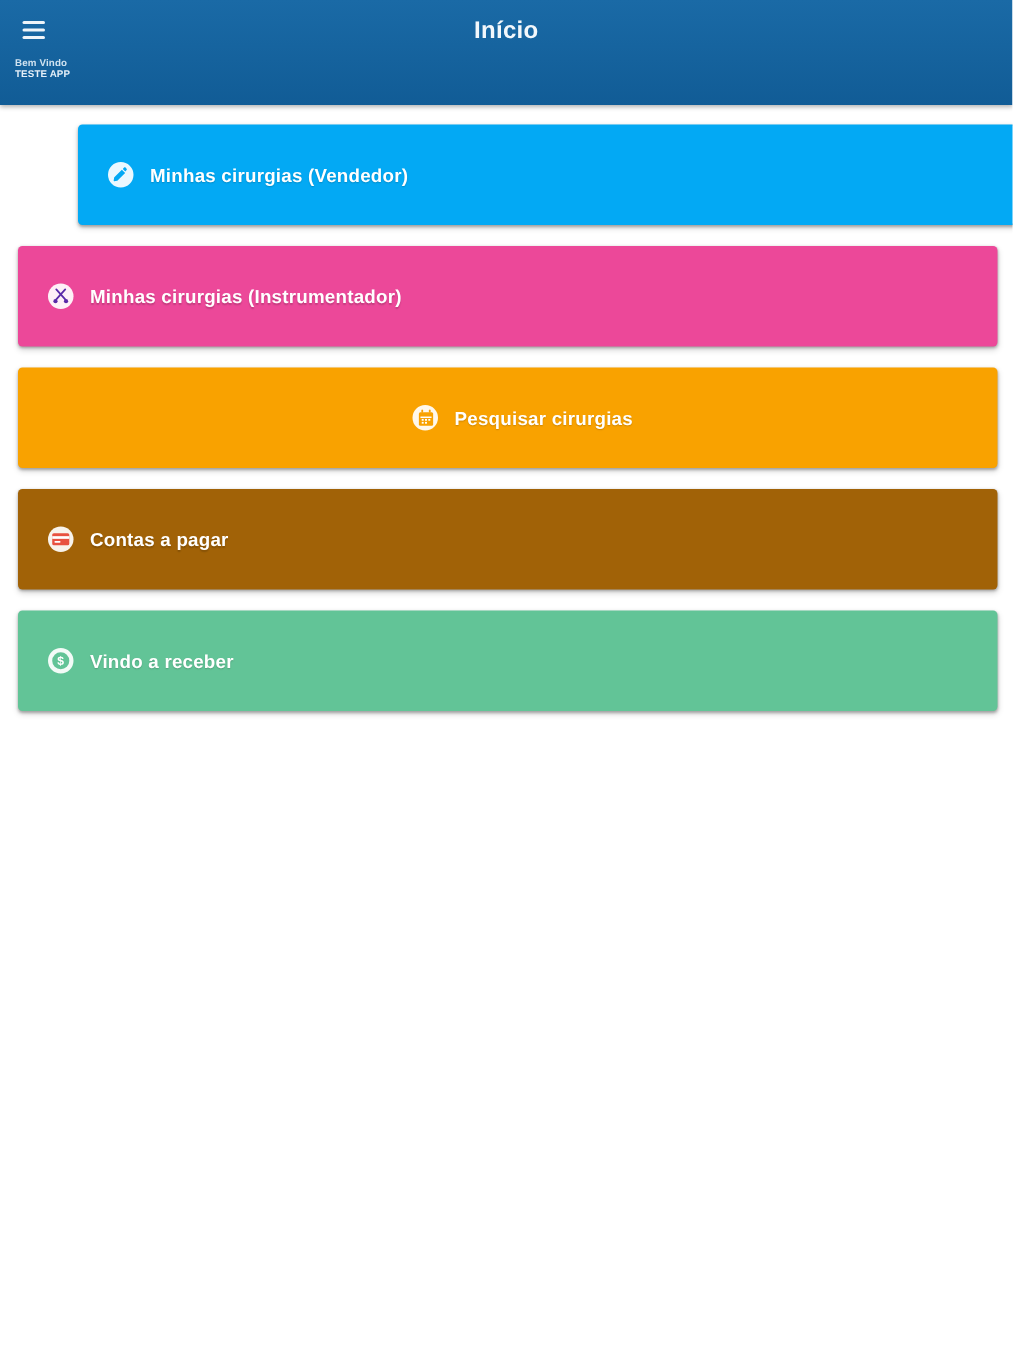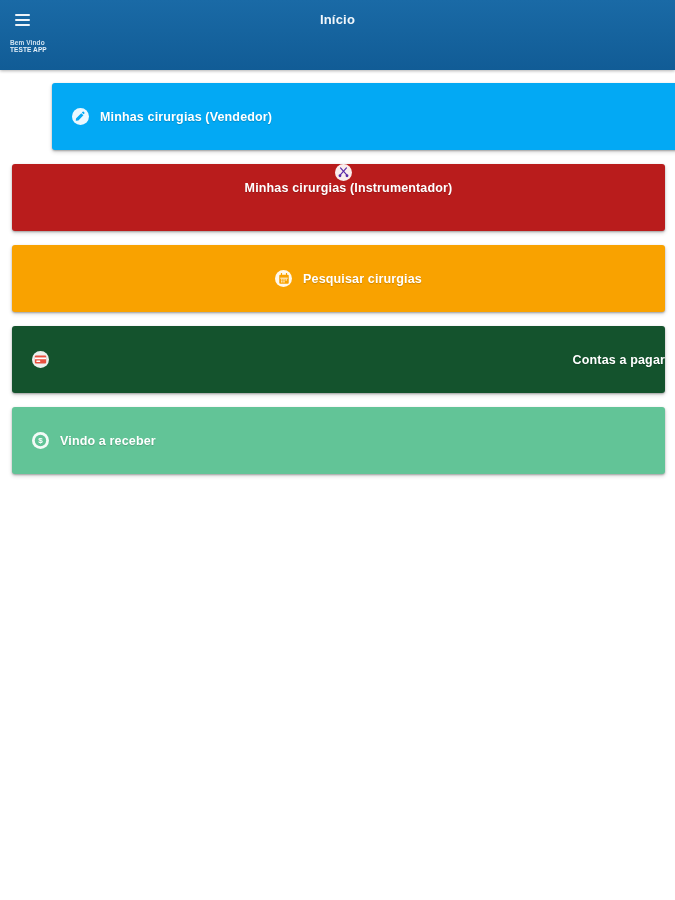--- a/index.html
+++ b/index.html
@@ -51,21 +51,21 @@
     border-radius: 1px;
   }
 
   .appbar-title {
     position: absolute;
     left: 0;
     top: 12px;
     width: 675px;
     text-align: center;
     color: #f2f7fb;
-    font-size: 13px;
+    font-size: 16px;
     font-weight: bold;
     letter-spacing: 0.2px;
   }
 
   .welcome-block {
     position: absolute;
     left: 10px;
     top: 39px;
     line-height: 1.15;
   }
@@ -150,21 +150,21 @@
 
     <div class="card" style="background:#03a9f4;margin-left:40px;">
       <span class="card-icon">
         <svg width="13" height="13" viewBox="0 0 24 24" fill="#03a9f4">
           <path d="M17.9 3.2c-.5-.5-1.3-.5-1.8 0l-1.6 1.6 3.1 3.1 1.6-1.6c.5-.5.5-1.3 0-1.8l-1.3-1.3zM13.4 5.9L4.1 15.2c-.2.2-.3.4-.3.6l-.5 3.4c-.1.5.3.9.8.8l3.4-.5c.2 0 .5-.1.6-.3l9.3-9.3-3.1-3.1z"></path>
         </svg>
       </span>
       <span class="card-label">Minhas cirurgias (Vendedor)</span>
     </div>
 
-    <div class="card" style="background:#b91c1c;flex-direction:column;">
+    <div class="card" style="background:#ec4899;">
       <span class="card-icon">
         <svg width="13" height="13" viewBox="0 0 24 24" fill="none" stroke="#5a2aa8" stroke-width="2.2" stroke-linecap="round">
           <circle cx="5.5" cy="18" r="2.6" fill="#5a2aa8" stroke="none"></circle>
           <circle cx="18.5" cy="18" r="2.6" fill="#5a2aa8" stroke="none"></circle>
           <line x1="17.5" y1="15.8" x2="6.5" y2="3.5"></line>
           <line x1="6.5" y1="15.8" x2="17.5" y2="3.5"></line>
         </svg>
       </span>
       <span class="card-label">Minhas cirurgias (Instrumentador)</span>
     </div>
@@ -178,21 +178,21 @@
           <rect x="6.3" y="12.6" width="2.6" height="2.4" fill="#ffffff"></rect>
           <rect x="10.7" y="12.6" width="2.6" height="2.4" fill="#ffffff"></rect>
           <rect x="15.1" y="12.6" width="2.6" height="2.4" fill="#ffffff"></rect>
           <rect x="6.3" y="16.5" width="2.6" height="2.4" fill="#ffffff"></rect>
           <rect x="10.7" y="16.5" width="2.6" height="2.4" fill="#ffffff"></rect>
         </svg>
       </span>
       <span class="card-label">Pesquisar cirurgias</span>
     </div>
 
-    <div class="card" style="background:#14532d;justify-content:space-between;">
+    <div class="card" style="background:#a16207;">
       <span class="card-icon">
         <svg width="13" height="13" viewBox="0 0 24 24">
           <rect x="1.5" y="4.5" width="21" height="15" rx="2" fill="#e8513f"></rect>
           <rect x="1.5" y="8.2" width="21" height="3.3" fill="#ffffff"></rect>
           <rect x="4.2" y="14" width="7.5" height="2.4" rx="1" fill="#ffffff"></rect>
         </svg>
       </span>
       <span class="card-label">Contas a pagar</span>
     </div>
 

